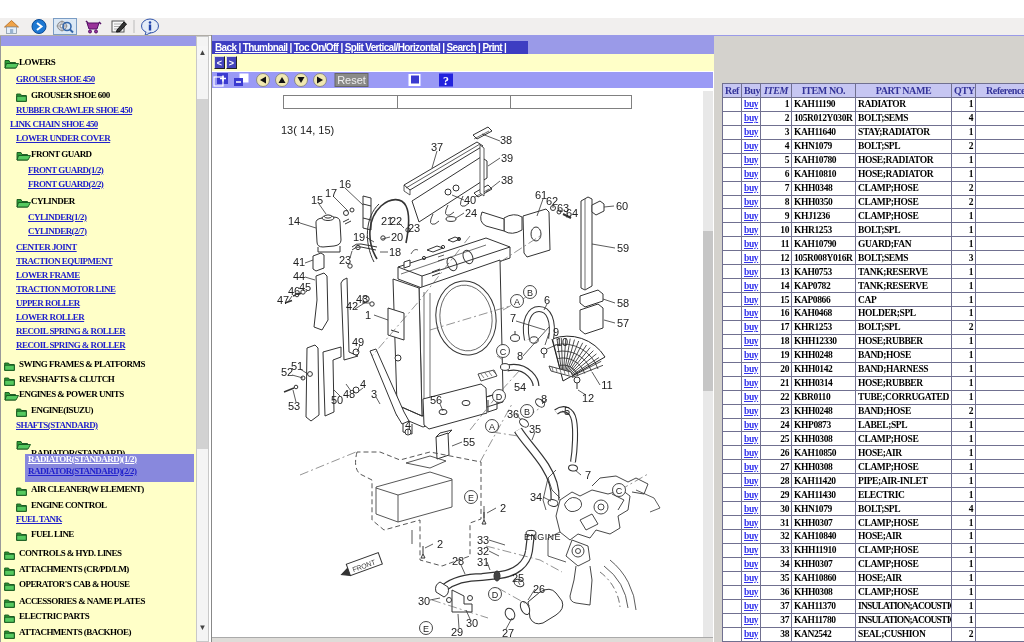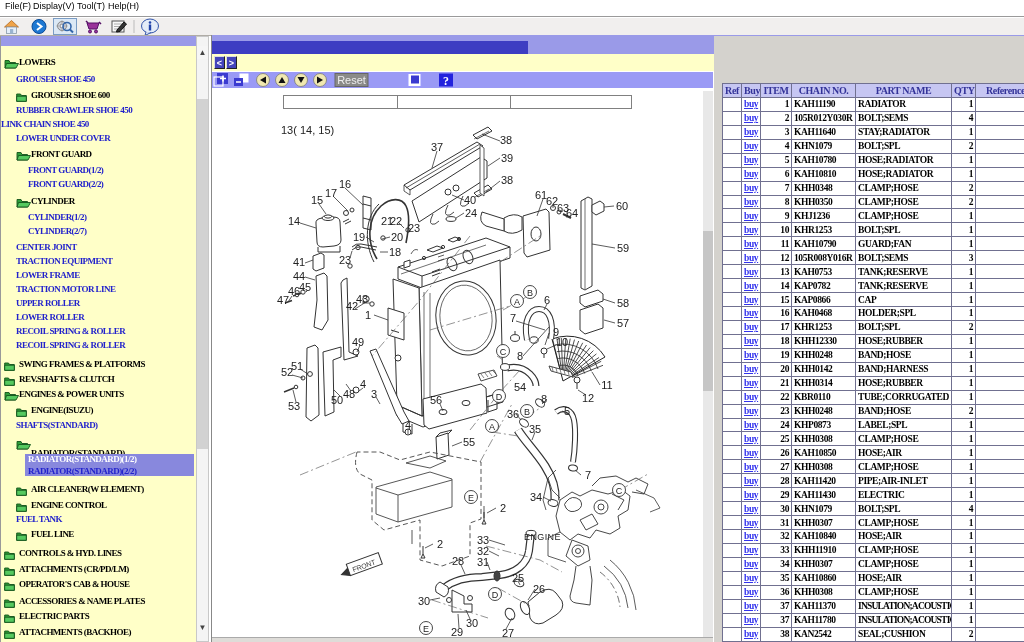--- a/index.html
+++ b/index.html
@@ -5,58 +5,52 @@
 html,body { width:1024px; height:642px; overflow:hidden; }
 #root { position:absolute; top:0; left:0; width:1024px; height:642px; background:#fff; font-family:"Liberation Sans", sans-serif; }
 #menubar { position:absolute; top:0; left:0; width:1024px; height:17px; background:#fff; font-size:9px; color:#000; border-bottom:1px solid #9a9a9a; }
 #menubar span { position:absolute; top:1px; }
 #toolbar { position:absolute; top:18px; left:0; width:1024px; height:18px; background:#f1efee; border-bottom:1px solid #b0aca6; }
 #sidebar { position:absolute; top:36px; left:0; width:196px; height:606px; background:#ffffc8; border-left:1px solid #999; overflow:hidden; }
 #sbband { position:absolute; top:0; left:0; width:196px; height:10px; background:#9a9ae8; }
 .sbi { position:absolute; }
 .sbt { position:absolute; font-family:"Liberation Serif", serif; font-weight:bold; font-size:9px; letter-spacing:-0.55px; white-space:nowrap; color:#000; }
 .fold { color:#000; }
-.lnk { color:#2222cc; }
-.sel { background:#8888dd; height:22px; }
+.lnk { color:#2222cc; text-decoration:underline; }
+.sel { background:#8888dd; height:28px; }
 .selx { color:#fff; }
 #sbscroll { position:absolute; top:36px; left:196px; width:13px; height:606px; background:#f4f4f4; border:1px solid #c8c8c8; }
 #mid { position:absolute; top:35px; left:211px; width:503px; height:607px; background:#fff; border-left:1px solid #888; }
 #midtop { position:absolute; top:0; left:0; width:813px; height:6px; background:#9a9ae8; }
 #navband { position:absolute; top:6px; left:0; width:813px; height:13px; background:#9a9ae8; }
 #navband .dk { position:absolute; top:0; left:0; width:316px; height:13px; background:#3d3dc2; }
 #navlinks { position:absolute; top:1px; left:3px; font-size:10px; font-weight:bold; color:#fff; white-space:nowrap; letter-spacing:-0.65px; }
 #navlinks u { text-decoration:underline; }
 #crumb { position:absolute; top:19px; left:0; width:813px; height:17px; background:#ffffc8; }
 .cbtn { position:absolute; top:2px; width:11px; height:13px; background:#4444bb; border-top:1px solid #ddd; border-left:1px solid #ddd; border-right:1px solid #222; border-bottom:1px solid #222; color:#fff; font-size:9px; font-weight:bold; text-align:center; line-height:12px; }
 #dropdown { position:absolute; top:1px; left:25px; width:421px; height:15px; background:#fffff6; border:1px solid #888; font-size:10px; font-weight:bold; color:#111133; line-height:13px; padding-left:3px; white-space:nowrap; overflow:hidden; }
 #ddarrow { position:absolute; top:1px; right:1px; width:14px; height:11px; background:#e8e6e0; border:1px solid #999; font-size:7px; text-align:center; line-height:10px; color:#333; }
 #iconband { position:absolute; top:37px; left:0; width:501px; height:16px; background:#9a9af5;text-align:right; }
 #diag { position:absolute; top:53px; left:0; width:501px; height:554px; background:#fff; }
 #midscroll { position:absolute; top:56px; left:491px; width:10px; height:551px; background:#e8e8e8; }
 #midthumb { position:absolute; top:140px; left:0; width:10px; height:160px; background:#c6c6c6; }
 #right { position:absolute; top:36px; left:714px; width:310px; height:606px; background:#d4d2cd; }
 #parts { position:absolute; top:47px; left:8px; border-collapse:collapse; table-layout:fixed; width:314px; font-family:"Liberation Serif", serif; font-size:9.5px; letter-spacing:-0.4px; font-weight:bold; }
 #parts td { border:1px solid #707090; height:13.95px; padding:0 2px; white-space:nowrap; overflow:hidden; background:#fff; }
 #parts tr.hd td { background:#c6c6f2; color:#333399; text-align:center; font-size:10px; }
-.c-ref { width:19px; } .c-buy { width:19px; } .c-item { width:31px; } .c-pn { width:64px; } .c-name { width:96px; } .c-qty { width:24px; } .c-rf { width:60px; }
+.c-ref { width:19px; } .c-buy { width:19px; } .c-item { width:31px;font-style:italic; } .c-pn { width:64px; } .c-name { width:96px; } .c-qty { width:24px; } .c-rf { width:60px; }
 .tbuy { text-align:center; }
 .buy { color:#3333ee; text-decoration:underline; }
 .ti, .tq { text-align:right; }
 .dl { font-size:11px; font-family:"Liberation Sans", sans-serif; fill:#222; }
 .dc { font-size:9px; font-family:"Liberation Sans", sans-serif; fill:#222; }
 .de { font-size:9px; font-family:"Liberation Sans", sans-serif; fill:#222; letter-spacing:0.4px; }
 </style></head>
 <body>
 <div id="root">
-  <div id="menubar">
-    <span style="left:5px">File(F)</span>
-      <span style="left:33px">Display(V)</span>
-      <span style="left:77px">Tool(T)</span>
-      <span style="left:108px">Help(H)</span>
-  </div>
   <div id="toolbar">
     <svg width="1024" height="17" viewBox="0 0 1024 17">
       <g>
         <path d="M4.5 9 L11.5 2.5 L18.5 9 Z" fill="#f0a348" stroke="#b06820" stroke-width="0.8"></path>
         <rect x="6.5" y="9" width="10" height="6.5" fill="#e4eefa" stroke="#8899aa" stroke-width="0.8"></rect>
         <rect x="10" y="11" width="3.2" height="4.5" fill="#9ab4d0"></rect>
       </g>
       <circle cx="39" cy="8.5" r="7" fill="#1e78d2" stroke="#0a4a96"></circle>
       <path d="M37 5 L41.5 8.5 L37 12" fill="none" stroke="#fff" stroke-width="2"></path>
       <rect x="53.5" y="0.5" width="23" height="16" fill="#dbe8f5" stroke="#7a9cc4"></rect>
@@ -93,21 +87,21 @@
             <path d="M2.5 4.5 L14.5 4.5 L12 9 L1 9 Z" fill="#55c95f" stroke="#14531c" stroke-width="0.9"></path>
           </svg></div>
 <div class="sbt fold" style="top:21.0px;left:18px">LOWERS</div>
 <div class="sbt" style="top:38.0px;left:15px"><span class="lnk">GROUSER SHOE 450</span></div>
 <div class="sbi" style="top:52.0px;left:15px"><svg width="11" height="10" viewBox="0 0 11 10">
             <path d="M0.7 2 L4.5 2 L5.5 3.5 L10.3 3.5 L10.3 9.3 L0.7 9.3 Z" fill="#2e9e3a" stroke="#14531c" stroke-width="0.9"></path>
             <path d="M0.7 4.2 L10.3 4.2 L10.3 9.3 L0.7 9.3 Z" fill="#55c95f" stroke="#14531c" stroke-width="0.9"></path>
           </svg></div>
 <div class="sbt fold" style="top:54.0px;left:30px">GROUSER SHOE 600</div>
 <div class="sbt" style="top:69.0px;left:15px"><span class="lnk">RUBBER CRAWLER SHOE 450</span></div>
-<div class="sbt" style="top:83.0px;left:0"><span class="lnk">LINK CHAIN SHOE 450</span></div>
+<div class="sbt" style="top:83.0px;left:9px"><span class="lnk">LINK CHAIN SHOE 450</span></div>
 <div class="sbt" style="top:96.5px;left:15px"><span class="lnk">LOWER UNDER COVER</span></div>
 <div class="sbi" style="top:111.0px;left:15px"><svg width="15" height="10" viewBox="0 0 15 10">
             <path d="M1 2.5 L1 9 L11.5 9 L11.5 3.5 L6 3.5 L5 1.5 L1 1.5 Z" fill="#2e9e3a" stroke="#14531c" stroke-width="0.9"></path>
             <path d="M2.5 4.5 L14.5 4.5 L12 9 L1 9 Z" fill="#55c95f" stroke="#14531c" stroke-width="0.9"></path>
           </svg></div>
 <div class="sbt fold" style="top:113.0px;left:30px">FRONT GUARD</div>
 <div class="sbt" style="top:129.0px;left:27px"><span class="lnk">FRONT GUARD(1/2)</span></div>
 <div class="sbt" style="top:143.0px;left:27px"><span class="lnk">FRONT GUARD(2/2)</span></div>
 <div class="sbi" style="top:158.0px;left:15px"><svg width="15" height="10" viewBox="0 0 15 10">
             <path d="M1 2.5 L1 9 L11.5 9 L11.5 3.5 L6 3.5 L5 1.5 L1 1.5 Z" fill="#2e9e3a" stroke="#14531c" stroke-width="0.9"></path>
@@ -202,20 +196,21 @@
   </div>
   <div id="sbscroll">
     <div style="position:absolute;top:9px;left:0;width:11px;height:13px;background:#f6f6f6;text-align:center;font-size:8px;color:#444;line-height:13px;">▲</div>
     <div style="position:absolute;top:62px;left:0;width:11px;height:350px;background:#d2d2d2;"></div>
     <div style="position:absolute;bottom:7px;left:0;width:11px;height:13px;background:#f4f4f4;text-align:center;font-size:8px;color:#444;line-height:13px;">▼</div>
   </div>
   <div id="mid">
     <div id="midtop"></div>
     <div id="navband">
         <div class="dk"></div>
+      <div id="navlinks"><u>Back</u> | <u>Thumbnail</u> | <u>Toc On/Off</u> | <u>Split Vertical/Horizontal</u> | <u>Search</u> | <u>Print</u> |</div>
     </div>
     <div id="crumb">
       <div class="cbtn" style="left:2px">&lt;</div>
       <div class="cbtn" style="left:14px">&gt;</div>
     </div>
     <div id="iconband">
       <svg width="501" height="16" viewBox="0 0 501 16">
         <g>
           <rect x="5" y="1" width="11" height="11" fill="#3a3ad0"></rect>
           <rect x="2" y="5" width="9" height="9" fill="none" stroke="#fff" stroke-width="1.2"></rect>
@@ -641,21 +636,21 @@
       </div>
     <div style="position:absolute;left:0;top:602px;width:501px;height:5px;background:#dedcd8;border-top:1px solid #aaa;"></div>
   </div>
   <div id="right">
     <table id="parts">
 <tbody>
           <tr class="hd">
             <td class="c-ref">Ref</td>
             <td class="c-buy">Buy</td>
             <td class="c-item">ITEM</td>
-            <td class="c-pn">CHAIN NO.</td>
+            <td class="c-pn">ITEM NO.</td>
             <td class="c-name">PART NAME</td>
             <td class="c-qty">QTY</td>
             <td class="c-rf">Reference</td>
           </tr>
 <tr>
             <td></td>
             <td class="tbuy"><span class="buy">buy</span></td>
             <td class="ti">1</td>
             <td class="tp">KAH11190</td>
             <td class="tn">RADIATOR</td>

